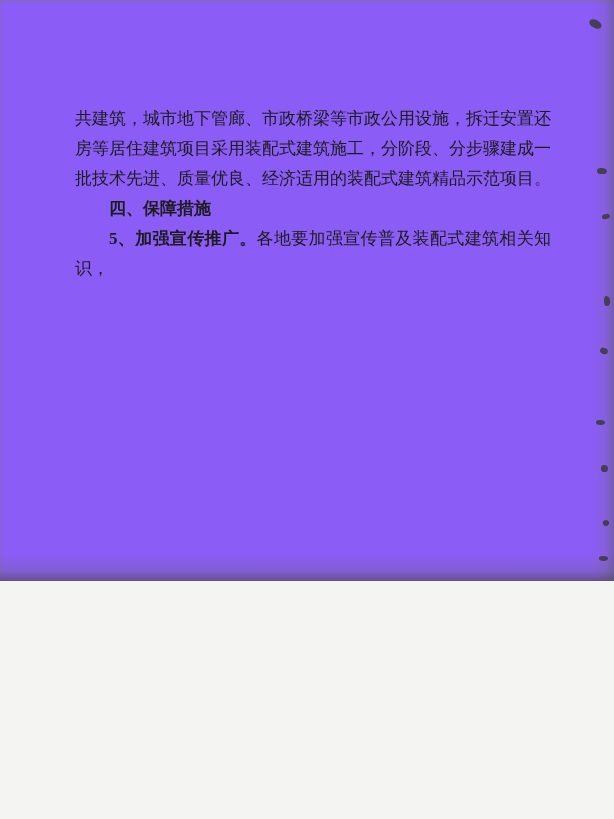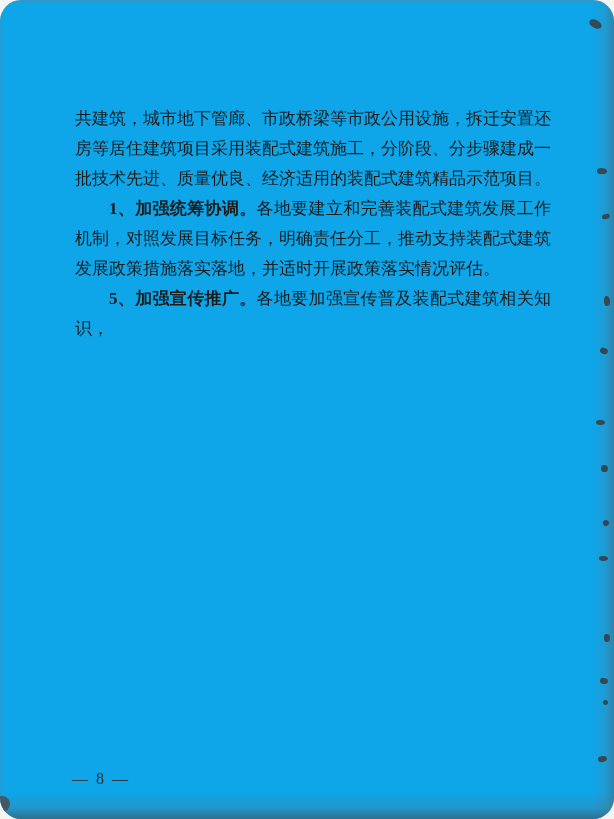--- a/index.html
+++ b/index.html
@@ -6,24 +6,23 @@
   html, body {
     width: 614px;
     height: 819px;
     background: #f4f4f2;
     font-family: "Liberation Serif", "DejaVu Serif", serif;
     overflow: hidden;
   }
   .scan-page {
     position: relative;
     width: 614px;
-    height: 819px;
-    background: #0ea5e9;
+    height: 581px;
+    background: #8b5cf6;
     overflow: hidden;
-    border-radius: 21px;
   }
   
   .edge-top {
     position: absolute; top: 0; left: 0; width: 100%; height: 4px;
     background: linear-gradient(to bottom, rgba(120,120,120,0.35), rgba(120,120,120,0));
   }
   .edge-left {
     position: absolute; top: 0; left: 0; width: 3px; height: 100%;
     background: linear-gradient(to right, rgba(120,120,120,0.25), rgba(120,120,120,0));
   }
@@ -73,24 +72,22 @@
   }
 </style>
 </head>
 <body>
 
 <div class="scan-page">
 
   <div class="content">
     <p class="para continuation">共建筑，城市地下管廊、市政桥梁等市政公用设施，拆迁安置还房等居住建筑项目采用装配式建筑施工，分阶段、分步骤建成一批技术先进、质量优良、经济适用的装配式建筑精品示范项目。</p>
 
+    <p class="para heading">四、保障措施</p>
 
-    <p class="para">
-      <span class="lead">1、加强统筹协调。</span><span>各地要建立和完善装配式建筑发展工作机制，对照发展目标任务，明确责任分工，推动支持装配式建筑发展政策措施落实落地，并适时开展政策落实情况评估。</span>
-    </p>
 
 
 
     <p class="para">
       <span class="lead">5、加强宣传推广。</span><span>各地要加强宣传普及装配式建筑相关知识，</span>
     </p>
   </div>
 
   <div class="page-number">— 8 —</div>
 

